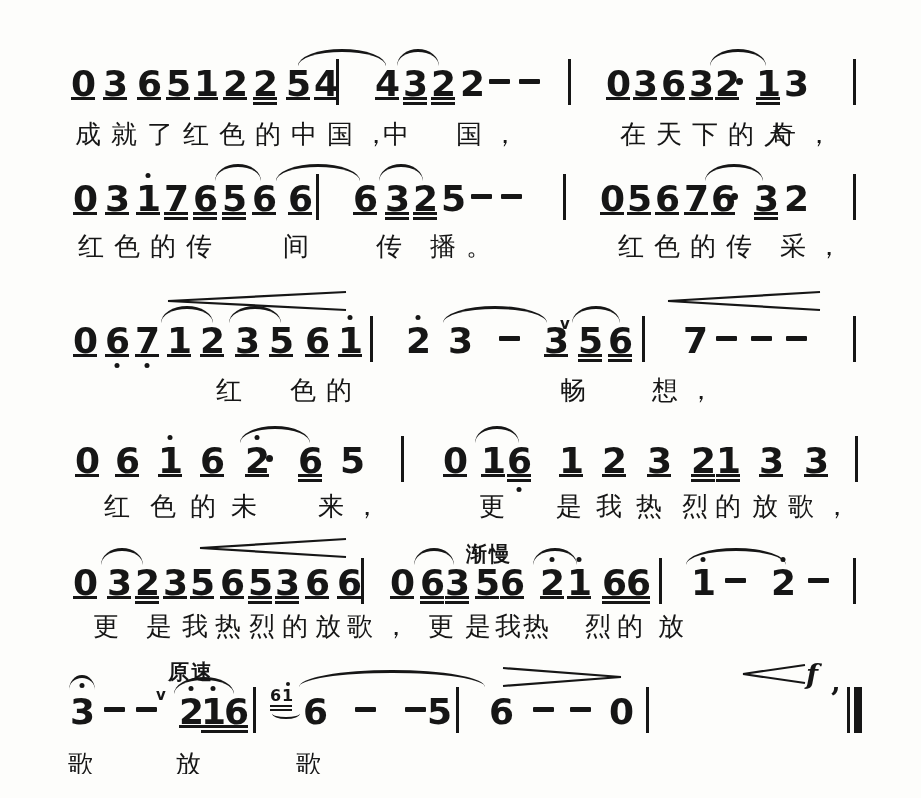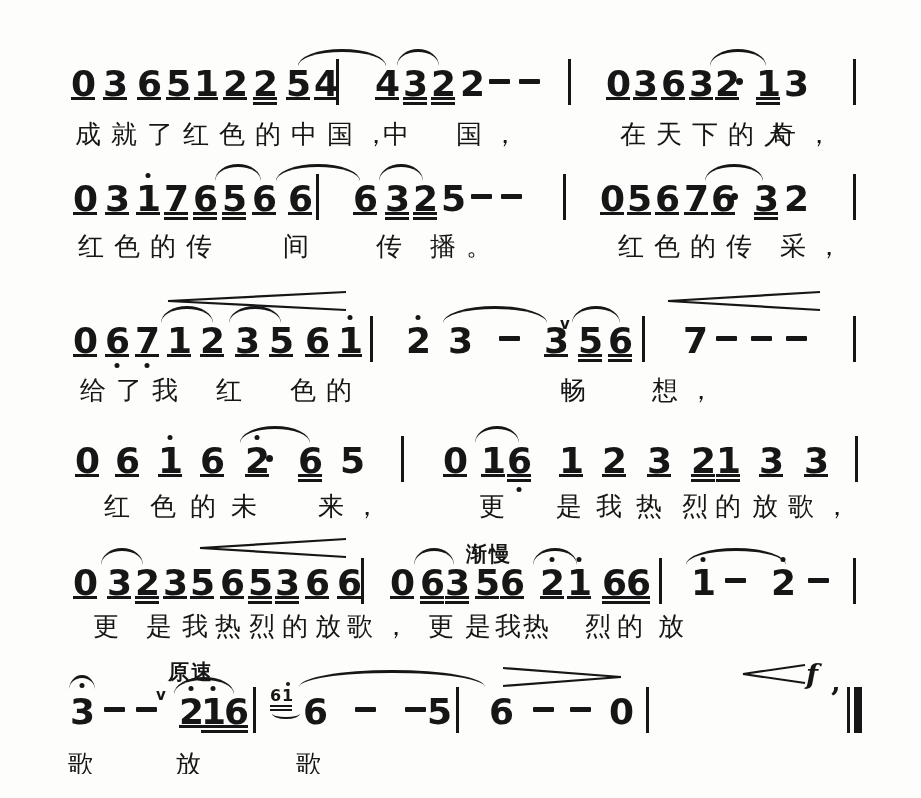--- a/index.html
+++ b/index.html
@@ -139,21 +139,20 @@
       <line x1="0" y1="10" x2="178" y2="19" stroke="#161616" stroke-width="2.2"></line>
     </svg>
     <div class="slur" style="left: 161px; top: 306px; width: 52px;"></div>
     <div class="slur" style="left: 229px; top: 306px; width: 52px;"></div>
     <div class="slur" style="left: 443px; top: 306px; width: 104px;"></div>
     <div class="slur" style="left: 572px; top: 306px; width: 48px;"></div>
     <svg class="hairpin" width="152" height="20" style="left: 668px; top: 291px;">
       <line x1="0" y1="10" x2="152" y2="1" stroke="#161616" stroke-width="2.2"></line>
       <line x1="0" y1="10" x2="152" y2="19" stroke="#161616" stroke-width="2.2"></line>
     </svg>
-    <div class="lyr" style="left: 80px; top: 376px;">给了我</div>
     <div class="lyr" style="left: 216px; top: 376px;">红</div>
     <div class="lyr" style="left: 290px; top: 376px;">色的</div>
     <div class="lyr" style="left: 560px; top: 376px;">畅</div>
     <div class="lyr" style="left: 652px; top: 376px;">想，</div>
     <div class="note" style="left: 72px; top: 443px;">0<div class="ul" style="top: 31px;"></div></div>
     <div class="note" style="left: 112px; top: 443px;">6<div class="ul" style="top: 31px;"></div></div>
     <div class="note" style="left: 155px; top: 443px;">1<div class="ul" style="top: 31px;"></div><div class="odot" style="top: -8px;"></div></div>
     <div class="note" style="left: 197px; top: 443px;">6<div class="ul" style="top: 31px;"></div></div>
     <div class="note" style="left: 242px; top: 443px;">2<div class="ul" style="top: 31px;"></div><div class="odot" style="top: -8px;"></div></div>
     <div class="adot" style="left: 266px; top: 455px;"></div>

